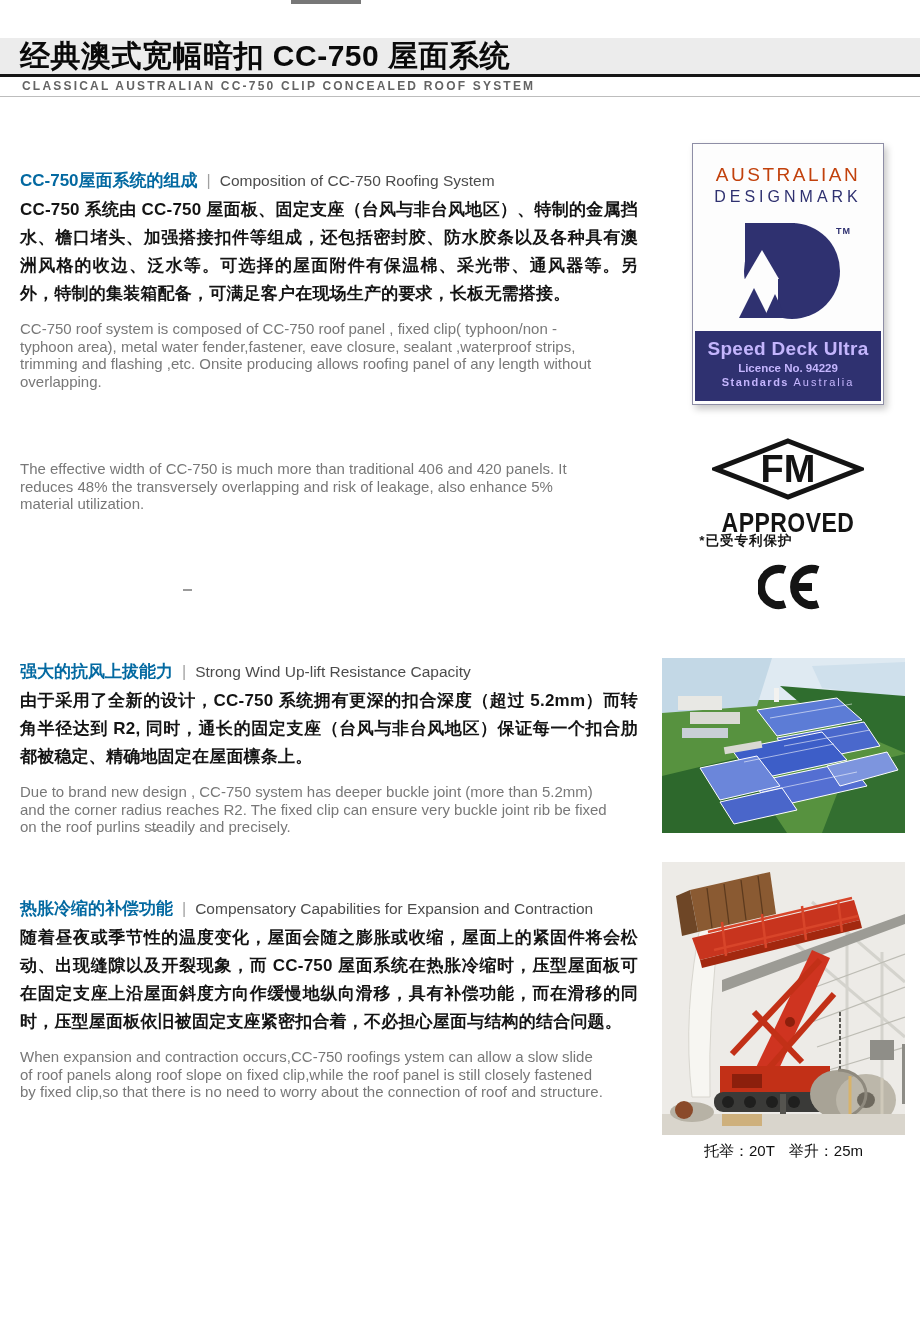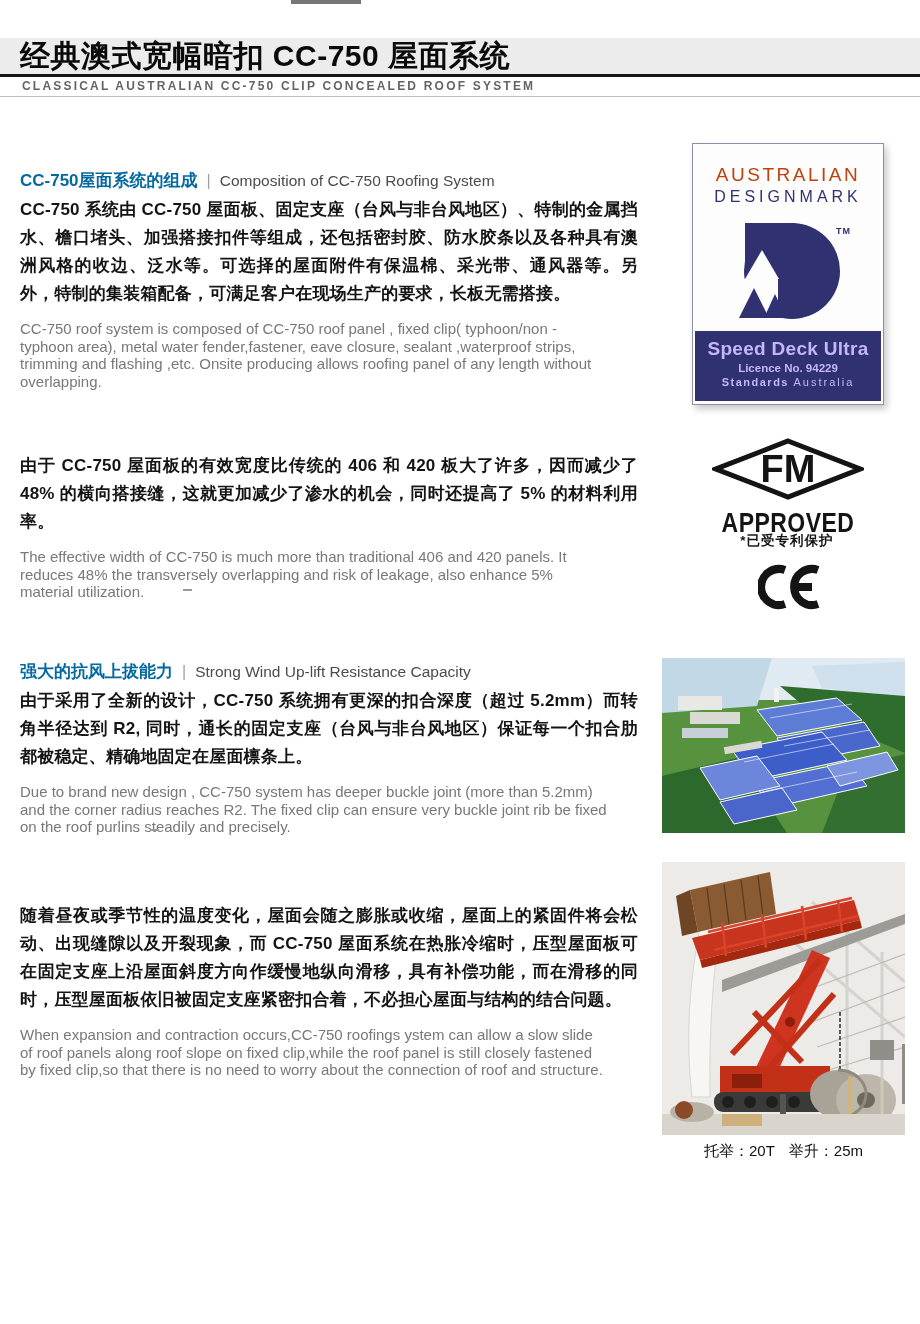--- a/index.html
+++ b/index.html
@@ -42,21 +42,21 @@
   .dm-product{margin-top:7px;font-size:19px;font-weight:bold;letter-spacing:.3px;}
   .dm-licence{margin-top:2px;font-size:11.5px;font-weight:bold;}
   .dm-standards{margin-top:2px;font-size:11px;letter-spacing:1.5px;}
   .dm-standards .b{font-weight:bold;letter-spacing:1.5px;}
   .dm-standards .l{font-weight:normal;letter-spacing:2px;}
 
   
   .fm-block{position:absolute;left:712px;top:438px;width:152px;text-align:center;}
   .fm-approved{margin-top:2px;font-size:25px;font-weight:bold;color:#141414;letter-spacing:.5px;
                transform:scale(.92,1.12);transform-origin:center top;}
-  .patent-note{position:absolute;left:692px;top:532px;width:190px;text-align:center;
+  .patent-note{position:absolute;left:651px;top:532px;width:190px;text-align:center;
                font-size:13.5px;font-weight:bold;color:#141414;letter-spacing:1px;}
   .ce-mark{position:absolute;left:758px;top:564px;}
 
   
   .photo{position:absolute;left:662px;width:243px;overflow:hidden;}
   .photo-solar{top:658px;height:175px;}
   .photo-machine{top:862px;height:273px;}
   .machine-caption{position:absolute;left:662px;top:1142px;width:243px;text-align:center;
                    font-size:15px;font-weight:normal;color:#111;white-space:nowrap;}
   .machine-caption .gap{display:inline-block;width:14px;}
@@ -76,35 +76,37 @@
 
   <div class="section" style="top:170px">
     <div class="sec-head">
       <span class="zh-head">CC-750屋面系统的组成</span><span class="head-sep">|</span><span class="en-head">Composition of CC-750 Roofing System</span>
     </div>
     <div class="zh-body">CC-750 系统由 CC-750 屋面板、固定支座（台风与非台风地区）、特制的金属挡水、檐口堵头、加强搭接扣件等组成，还包括密封胶、防水胶条以及各种具有澳洲风格的收边、泛水等。可选择的屋面附件有保温棉、采光带、通风器等。另外，特制的集装箱配备，可满足客户在现场生产的要求，长板无需搭接。</div>
     <div class="en-body">CC-750 roof system is composed of CC-750 roof panel , fixed clip( typhoon/non -typhoon area), metal water fender,fastener, eave closure, sealant ,waterproof strips, trimming and flashing ,etc. Onsite producing allows roofing panel of any length without overlapping.</div>
   </div>
 
   <div class="section" style="top:448px">
-    <div class="zh-body">由于 CC-750 屋面板的有效宽度比传统的 406 和 420 板大了许多，因而减少了 48% 的横向搭接缝，这就更加减少了渗水的机会，同时还提高了 5% 的材料利用率。</div>
     <div class="en-body">The effective width of CC-750 is much more than traditional 406 and 420 panels. It reduces 48% the transversely overlapping and risk of leakage, also enhance 5% material utilization.</div>
   </div>
   <div class="stray-dash" style="left:183px;top:589px"></div>
 
   <div class="section" style="top:661px">
     <div class="sec-head">
       <span class="zh-head">强大的抗风上拔能力</span><span class="head-sep">|</span><span class="en-head">Strong Wind Up-lift Resistance Capacity</span>
     </div>
     <div class="zh-body">由于采用了全新的设计，CC-750 系统拥有更深的扣合深度（超过 5.2mm）而转角半径达到 R2, 同时，通长的固定支座（台风与非台风地区）保证每一个扣合肋都被稳定、精确地固定在屋面檩条上。</div>
     <div class="en-body">Due to brand new design , CC-750 system has deeper buckle joint (more than 5.2mm) and the corner radius reaches R2. The fixed clip can ensure very buckle joint rib be fixed on the roof purlins steadily and precisely.</div>
   </div>
   <div class="stray-dash" style="left:150px;top:829px"></div>
 
   <div class="section" style="top:898px">
+    <div class="sec-head">
+      <span class="zh-head">热胀冷缩的补偿功能</span><span class="head-sep">|</span><span class="en-head">Compensatory Capabilities for Expansion and Contraction</span>
+    </div>
     <div class="zh-body">随着昼夜或季节性的温度变化，屋面会随之膨胀或收缩，屋面上的紧固件将会松动、出现缝隙以及开裂现象，而 CC-750 屋面系统在热胀冷缩时，压型屋面板可在固定支座上沿屋面斜度方向作缓慢地纵向滑移，具有补偿功能，而在滑移的同时，压型屋面板依旧被固定支座紧密扣合着，不必担心屋面与结构的结合问题。</div>
     <div class="en-body">When expansion and contraction occurs,CC-750 roofings ystem can allow a slow slide of roof panels along roof slope on fixed clip,while the roof panel is still closely fastened by fixed clip,so that there is no need to worry about the connection of roof and structure.</div>
   </div>
 
   <div class="dm-box">
     <div class="dm-brand1">AUSTRALIAN</div>
     <div class="dm-brand2">DESIGNMARK</div>
     <svg class="dm-logo" width="110" height="106" viewBox="0 0 110 106">
       <circle cx="61" cy="51" r="48" fill="#2f3170"></circle>
       <rect x="14" y="3" width="50" height="56" fill="#2f3170"></rect>

